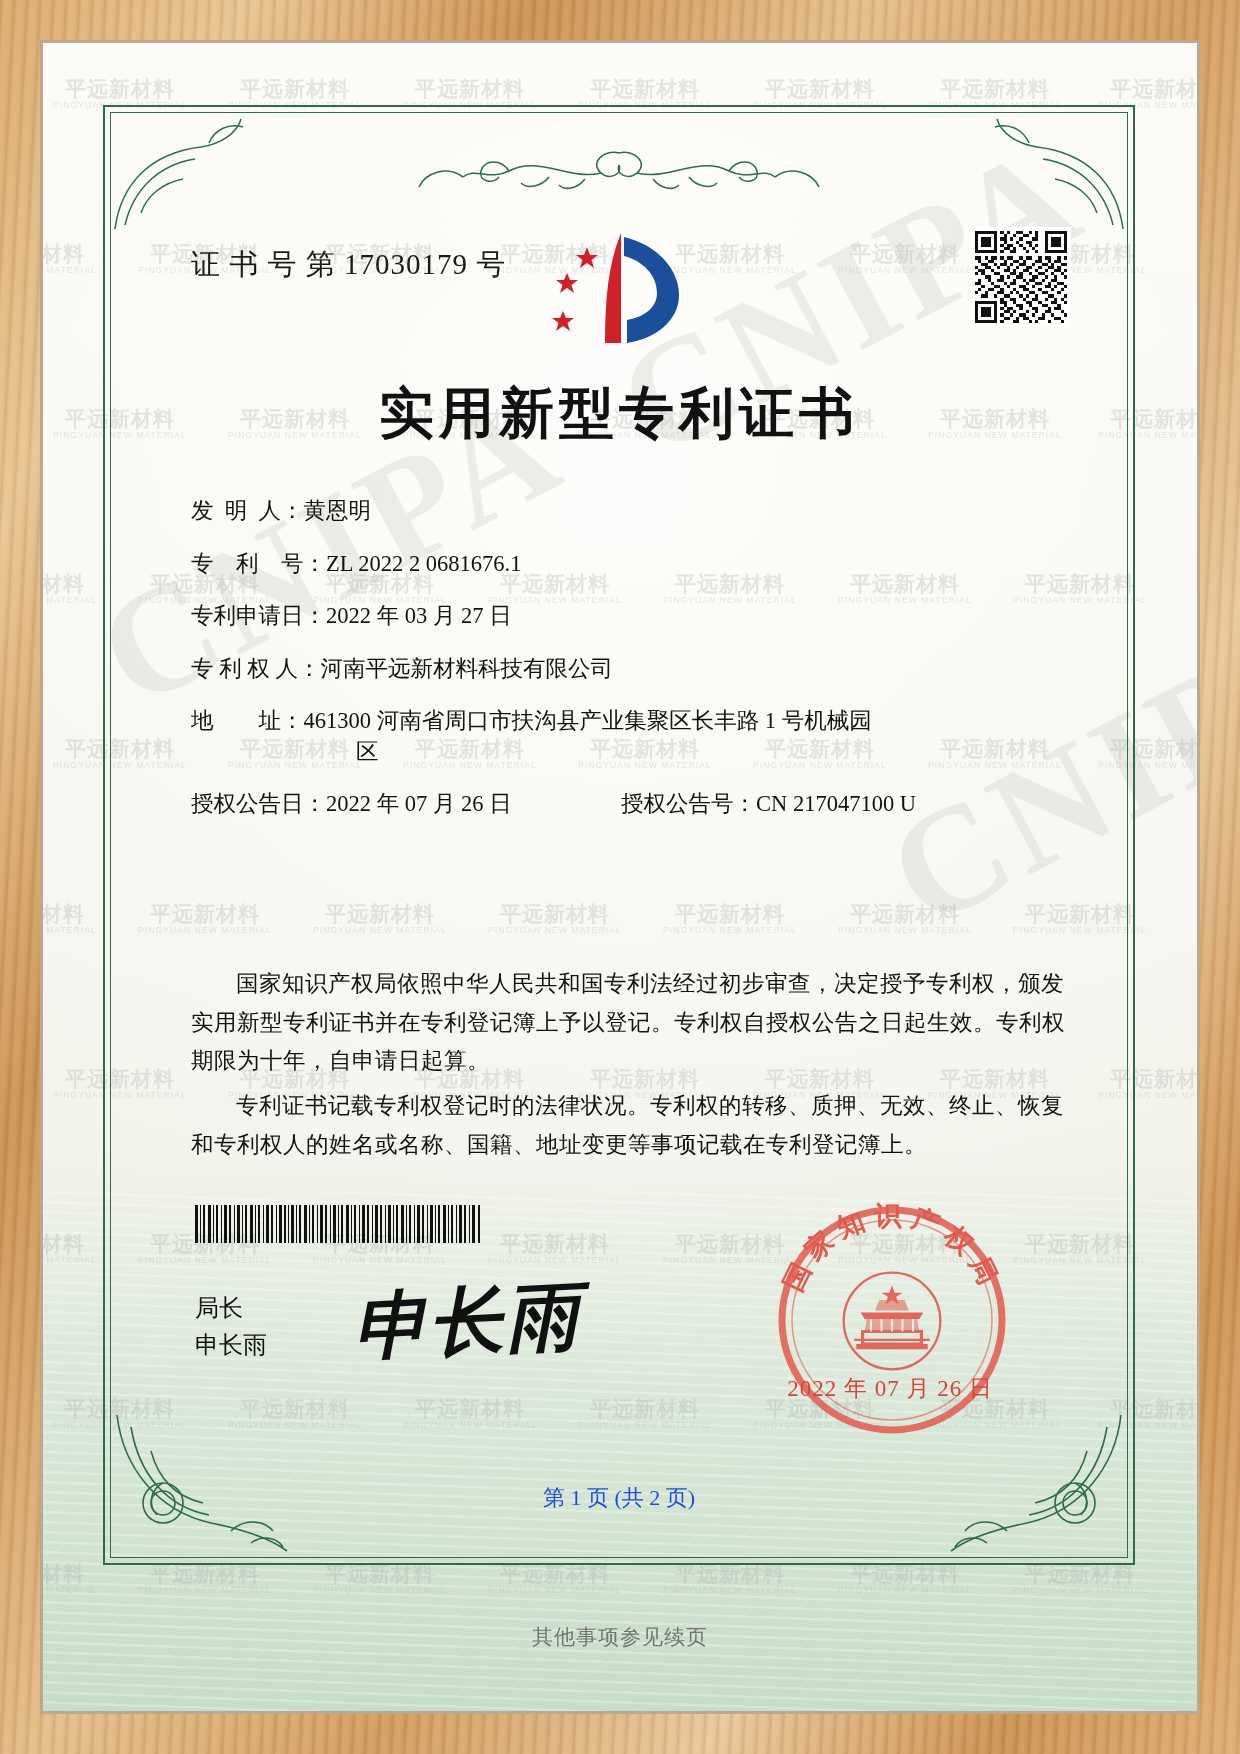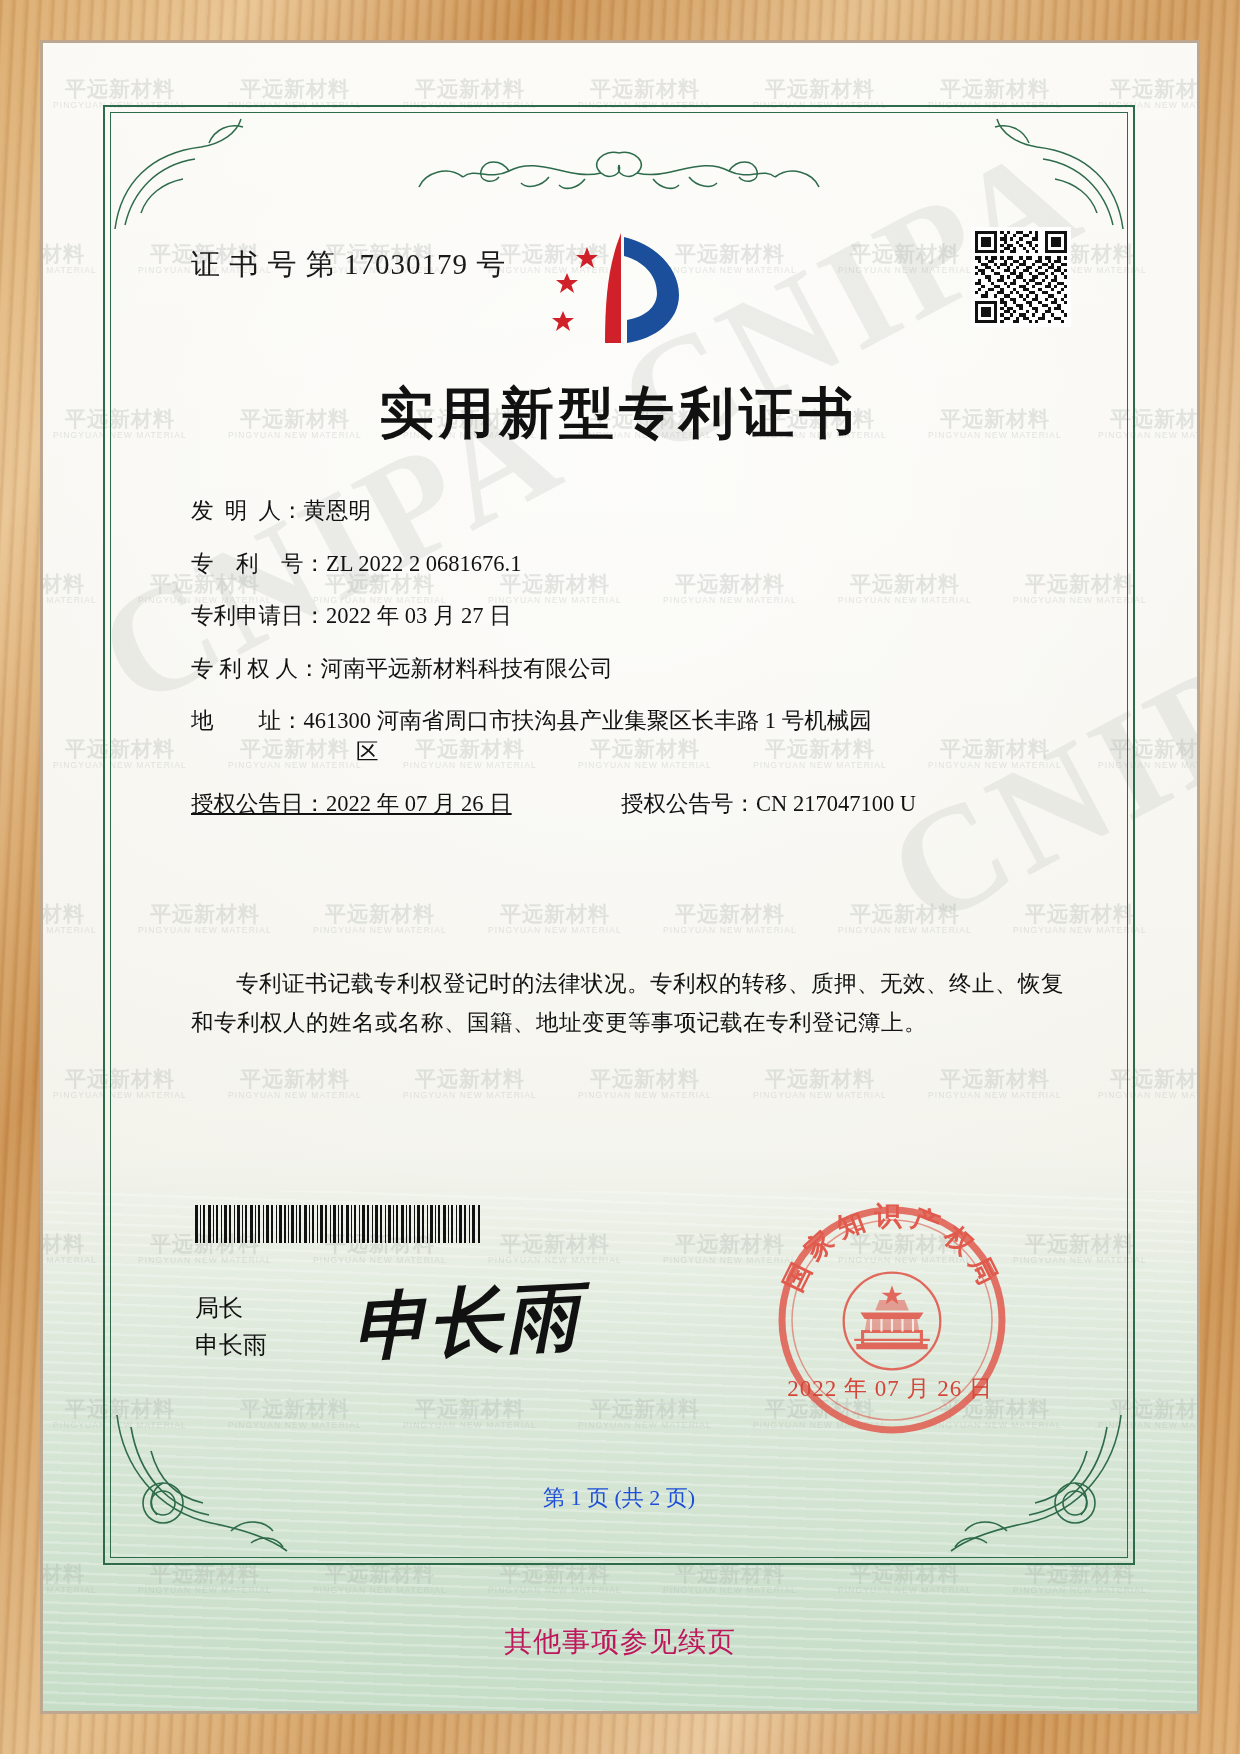--- a/index.html
+++ b/index.html
@@ -208,21 +208,21 @@
   }
   .addr-cont {
     margin-top: 8px;
     margin-bottom: 30px;
     padding-left: 165px;
   }
   .pub-row {
     display: flex;
     margin-bottom: 26px;
   }
-  .pub-left { width: 430px; text-decoration: underline; }
+  .pub-left { width: 430px; }
 
   .para {
     font-size: 22.5px;
     line-height: 1.72;
     text-indent: 2em;
     color: #121212;
     margin: 0 0 6px 0;
     letter-spacing: .5px;
   }
   .paras {
@@ -285,22 +285,22 @@
     text-align: center;
     font-size: 22px;
     color: #1d4ed8;
   }
 
   .footnote {
     position: absolute;
     left: 0; right: 0;
     top: 1580px;
     text-align: center;
-    font-size: 28px;
-    color: #be185d;
+    font-size: 21px;
+    color: #737373;
     letter-spacing: 1px;
   }
 </style>
 </head>
 <body>
 
 <div class="frame-outer">
   <div class="frame-grain"></div>
 </div>
 <div class="frame-inner-shadow"></div>
@@ -922,20 +922,21 @@
         <div class="pub-left">
           <span>授权公告日：</span><span>2022 年 07 月 26 日</span>
         </div>
         <div>
           <span>授权公告号：</span><span>CN 217047100 U</span>
         </div>
       </div>
     </div>
 
     <div class="paras">
+      <p class="para">国家知识产权局依照中华人民共和国专利法经过初步审查，决定授予专利权，颁发实用新型专利证书并在专利登记簿上予以登记。专利权自授权公告之日起生效。专利权期限为十年，自申请日起算。</p>
       <p class="para">专利证书记载专利权登记时的法律状况。专利权的转移、质押、无效、终止、恢复和专利权人的姓名或名称、国籍、地址变更等事项记载在专利登记簿上。</p>
     </div>
 
     <svg class="barcode" viewBox="0 0 300 38" preserveAspectRatio="none">
       <g fill="#111">
         <rect x="0" y="0" width="3" height="38"></rect>
           <rect x="5" y="0" width="1" height="38"></rect>
         <rect x="8" y="0" width="2" height="38"></rect>
           <rect x="13" y="0" width="3" height="38"></rect>
         <rect x="18" y="0" width="1" height="38"></rect>

